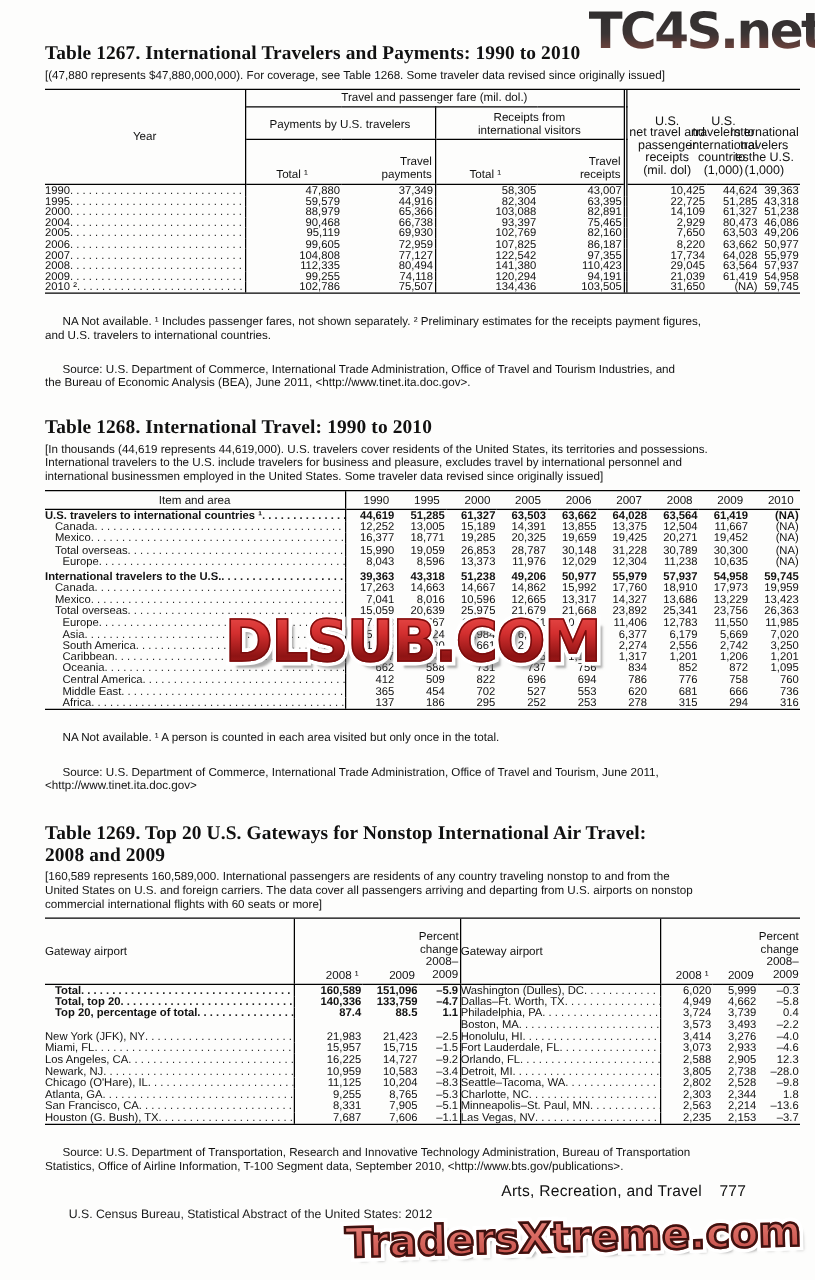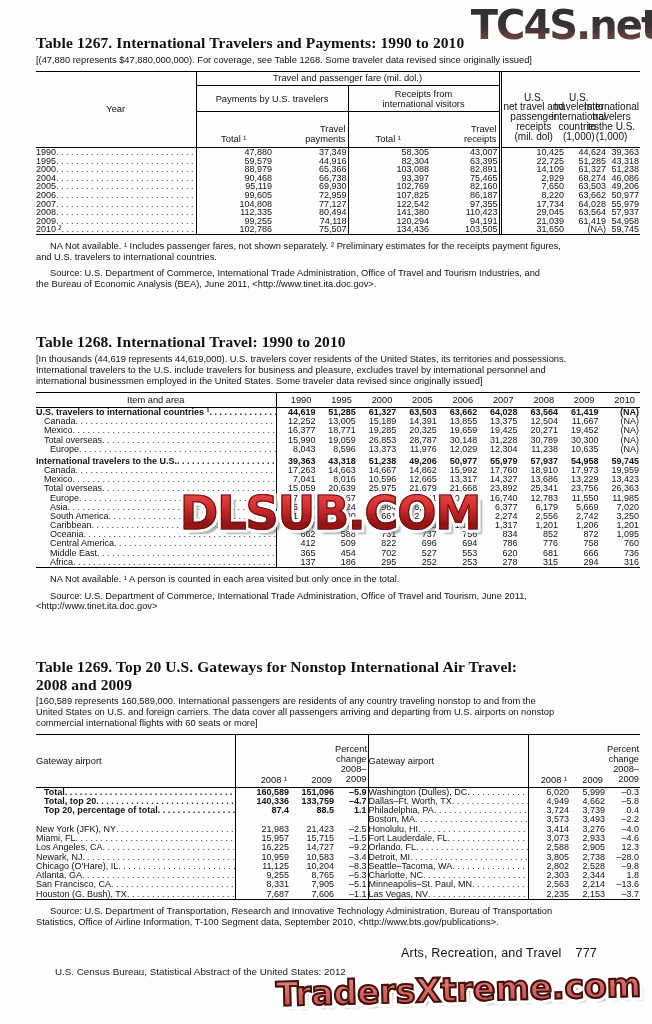--- a/index.html
+++ b/index.html
@@ -7,21 +7,21 @@
   body { width:652px; height:1024px; position:relative; margin:0 auto;
          font-family:"Liberation Sans", sans-serif; color:#111; background:#fdfdfc; }
   .page { position:absolute; inset:0; overflow:hidden; background:#fdfdfc; }
 
   .sec { position:absolute; left:36px; width:604px; }
   #sec1267 { top:34px; } #sec1268 { top:333px; } #sec1269 { top:658px; }
 
   .ttl { font-family:"Liberation Serif", serif; font-size:15.5px; font-weight:bold;
          line-height:17.5px; white-space:pre-line; letter-spacing:.1px; }
   .note { font-size:9.3px; line-height:11px; margin-top:3px; white-space:pre-line; }
-  .fn { font-size:9.3px; line-height:10.8px; margin-top:6px; white-space:pre-line; text-indent:14px; }
+  .fn { font-size:9.3px; line-height:10.8px; margin-top:17px; white-space:pre-line; text-indent:14px; }
   .fn:first-of-type { margin-top:5px; }
 
   .tbox { position:relative; border-top:1.5px solid #000; border-bottom:1.5px solid #000; margin-top:5px; }
   table { width:100%; border-collapse:collapse; table-layout:fixed; }
   th, td { font-size:9.3px; font-weight:normal; padding:0; }
   thead th { vertical-align:middle; }
   tbody td { height:9.2px; line-height:9px; font-size:9px; vertical-align:bottom; }
   .nc { text-align:right; padding-right:1px; white-space:nowrap; }
   .lc { overflow:hidden; }
   .lw { display:flex; align-items:baseline; overflow:hidden; }
@@ -187,21 +187,21 @@
                 <div class="lw">
                   <span class="lt">2004</span>
                   <span class="ld">. . . . . . . . . . . . . . . . . . . . . . . . . . . . . . . . . . . . . . . . . . . . . . . . . . . . . . . . . . . . . . . . . . . . . . . . . . . .</span>
                 </div>
               </td>
               <td class="nc">90,468</td>
               <td class="nc">66,738</td>
               <td class="nc">93,397</td>
               <td class="nc">75,465</td>
               <td class="nc">2,929</td>
-              <td class="nc">68,274</td>
+              <td class="nc">80,473</td>
               <td class="nc">46,086</td>
             </tr>
             <tr>
               <td class="lc ind0">
                 <div class="lw">
                   <span class="lt">2005</span>
                   <span class="ld">. . . . . . . . . . . . . . . . . . . . . . . . . . . . . . . . . . . . . . . . . . . . . . . . . . . . . . . . . . . . . . . . . . . . . . . . . . . .</span>
                 </div>
               </td>
               <td class="nc">95,119</td>
@@ -493,21 +493,21 @@
                 <div class="lw">
                   <span class="lt">Europe</span>
                   <span class="ld">. . . . . . . . . . . . . . . . . . . . . . . . . . . . . . . . . . . . . . . . . . . . . . . . . . . . . . . . . . . . . . . . . . . . . . . . . . . .</span>
                 </div>
               </td>
               <td class="nc">7,223</td>
               <td class="nc">8,767</td>
               <td class="nc">11,597</td>
               <td class="nc">9,751</td>
               <td class="nc">10,137</td>
-              <td class="nc">16,740</td>
+              <td class="nc">11,406</td>
               <td class="nc">12,783</td>
               <td class="nc">11,550</td>
               <td class="nc">11,985</td>
             </tr>
             <tr>
               <td class="lc ind2">
                 <div class="lw">
                   <span class="lt">Asia</span>
                   <span class="ld">. . . . . . . . . . . . . . . . . . . . . . . . . . . . . . . . . . . . . . . . . . . . . . . . . . . . . . . . . . . . . . . . . . . . . . . . . . . .</span>
                 </div>

